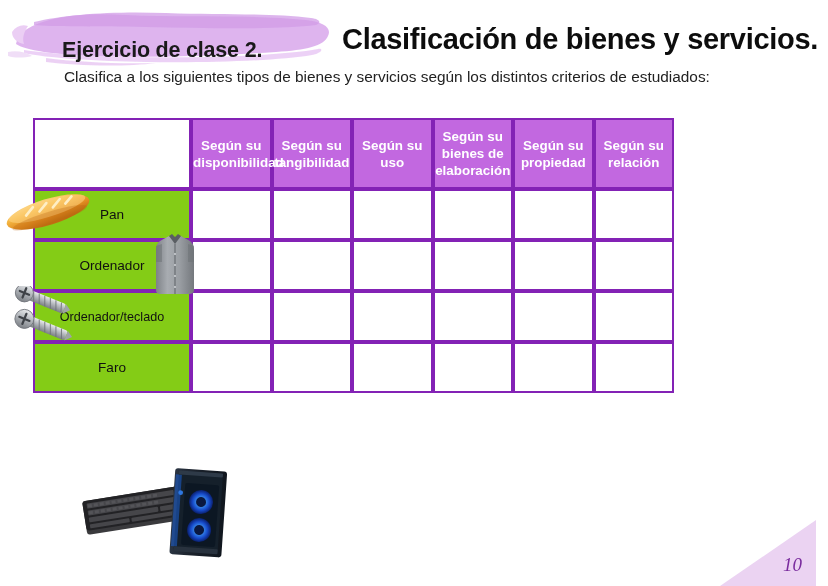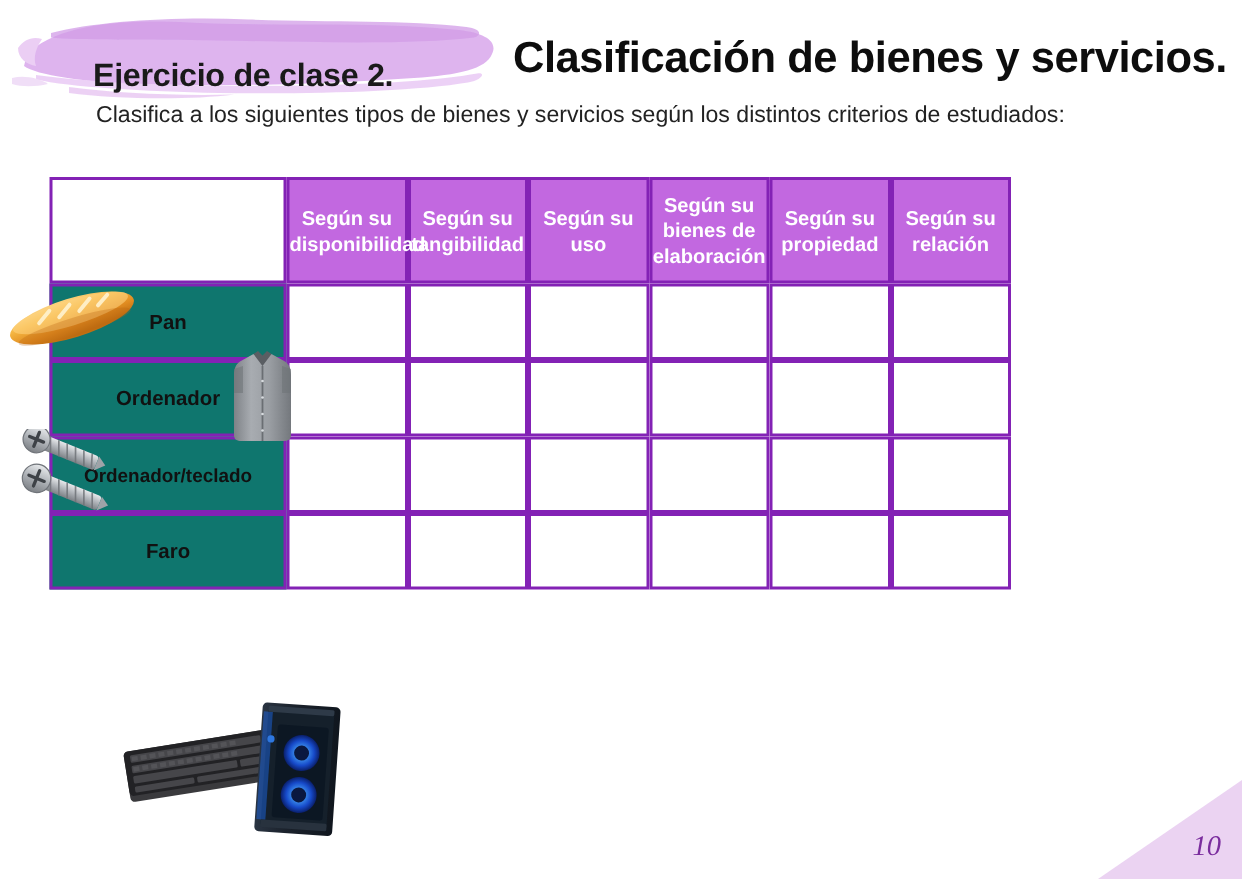--- a/index.html
+++ b/index.html
@@ -99,24 +99,24 @@
     color: #ffffff;
     font-size: 13.4px;
     font-weight: bold;
     line-height: 17px;
     text-align: center;
     vertical-align: middle;
     height: 71px;
     padding: 2px 2px;
   }
   td.row-head {
-    background: #0f766e;
+    background: #84cc16;
     color: #111111;
     font-size: 13.6px;
-    font-weight: bold;
+    font-weight: normal;
     text-align: center;
     vertical-align: middle;
     height: 51px;
     width: 158px;
     position: relative;
   }
   td.row-head.tight {
     font-size: 12.6px;
   }
   td.cell {
@@ -131,21 +131,21 @@
     pointer-events: none;
   }
   .art-bread   { left: 2px;   top: 188px; }
   .art-shirt   { left: 154px; top: 232px; }
   .art-screws  { left: 12px;  top: 286px; }
   .art-pc      { left: 80px;  top: 462px; }
 
   
   .corner {
     position: absolute;
-    right: 0;
+    right: 12px;
     bottom: 0;
     width: 96px;
     height: 66px;
     z-index: 4;
   }
   .corner-tri {
     position: absolute;
     right: 0;
     bottom: 0;
     width: 0;

